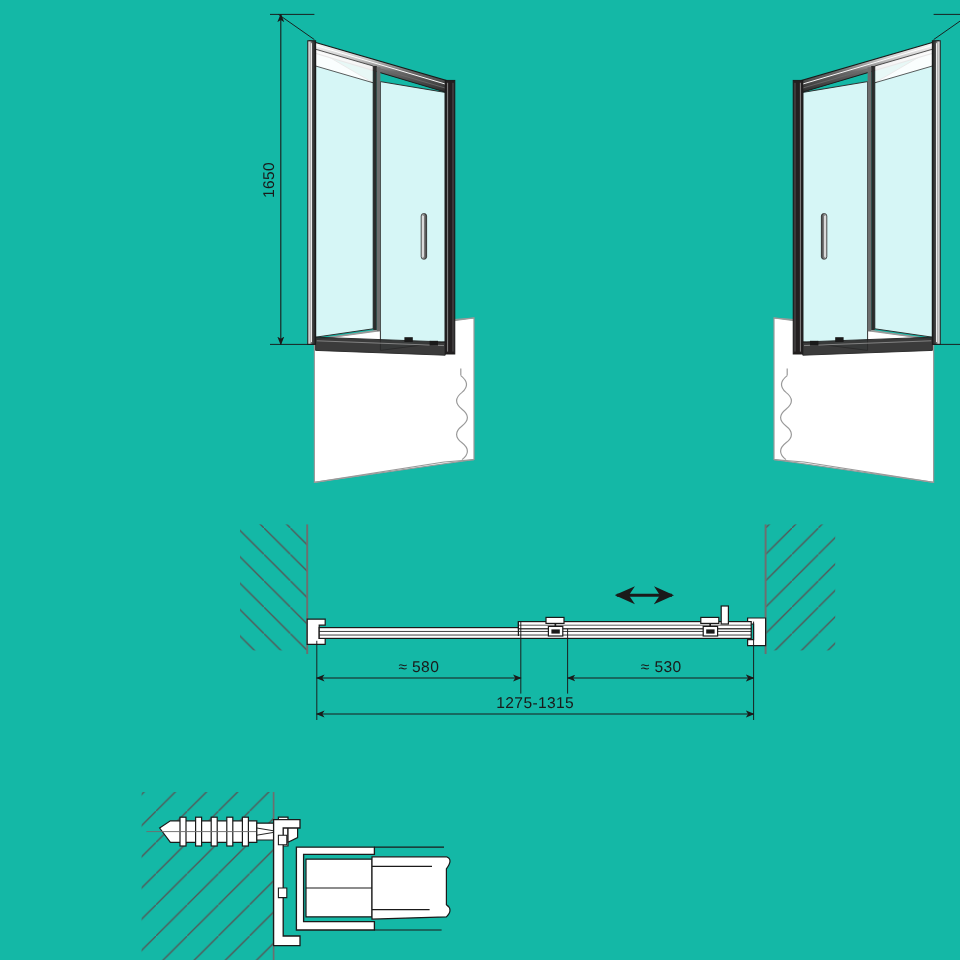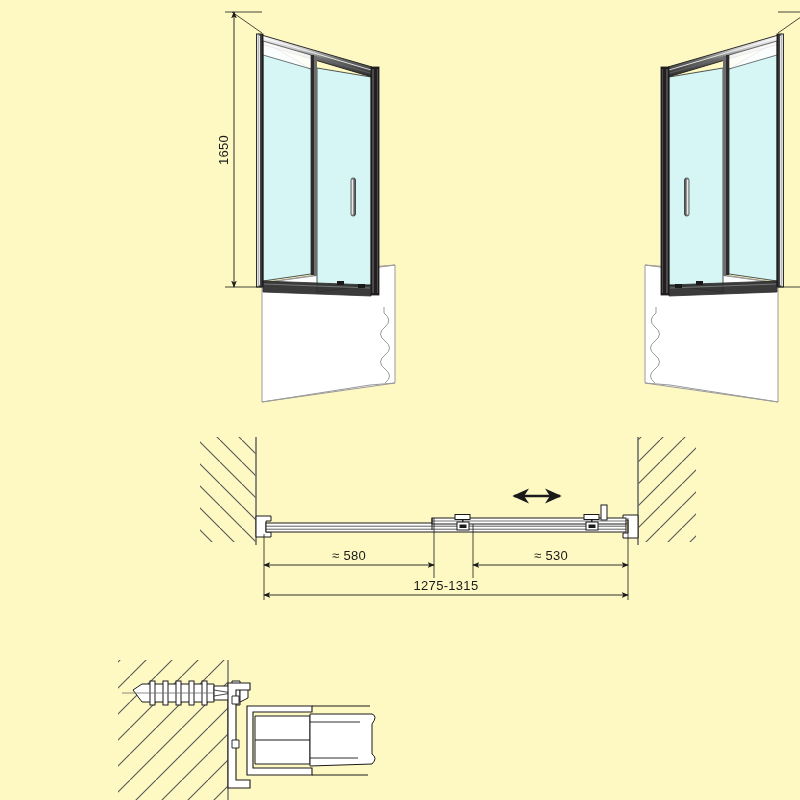--- a/index.html
+++ b/index.html
@@ -10,21 +10,21 @@
   body {
     width: 800px;
     height: 800px;
     font-family: "Liberation Sans", sans-serif;
     overflow: hidden;
   }
   #sheet {
     position: relative;
     width: 800px;
     height: 800px;
-    background: #fef9c3;
+    background: #14b8a6;
   }
   svg.drawing {
     position: absolute;
     top: 0;
     left: 0;
     width: 800px;
     height: 800px;
   }
   text {
     font-family: "Liberation Sans", sans-serif;

